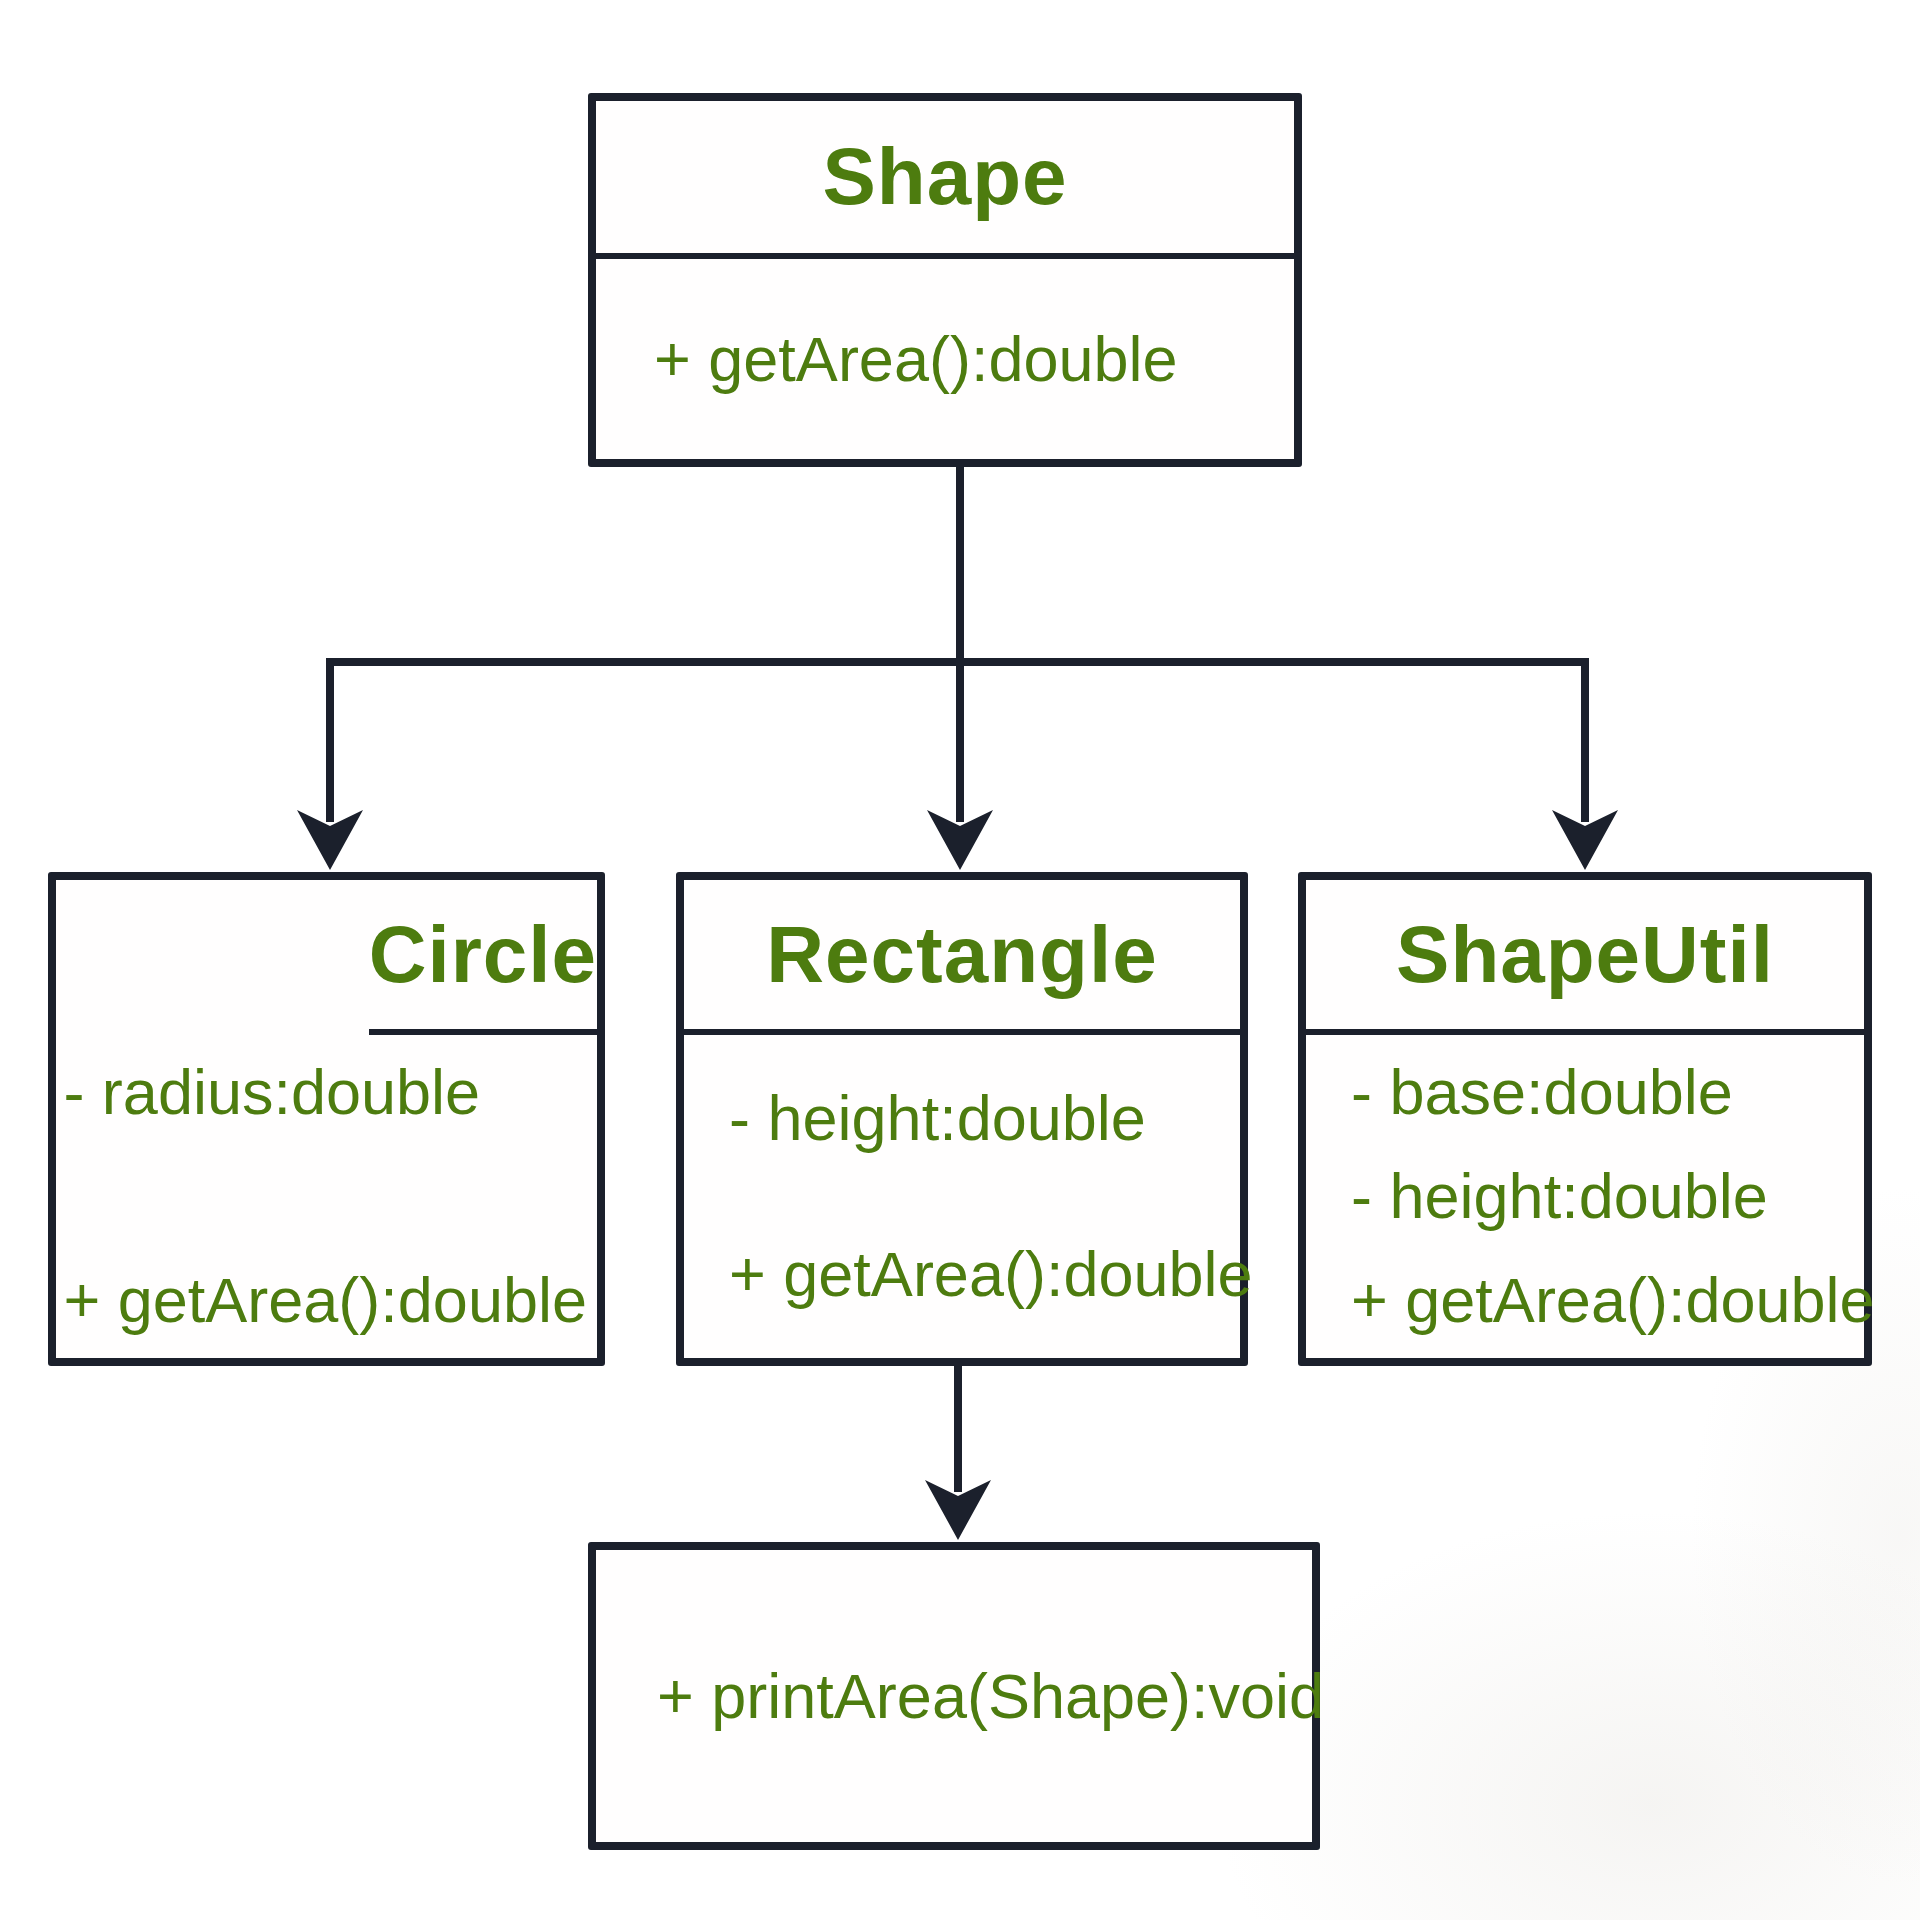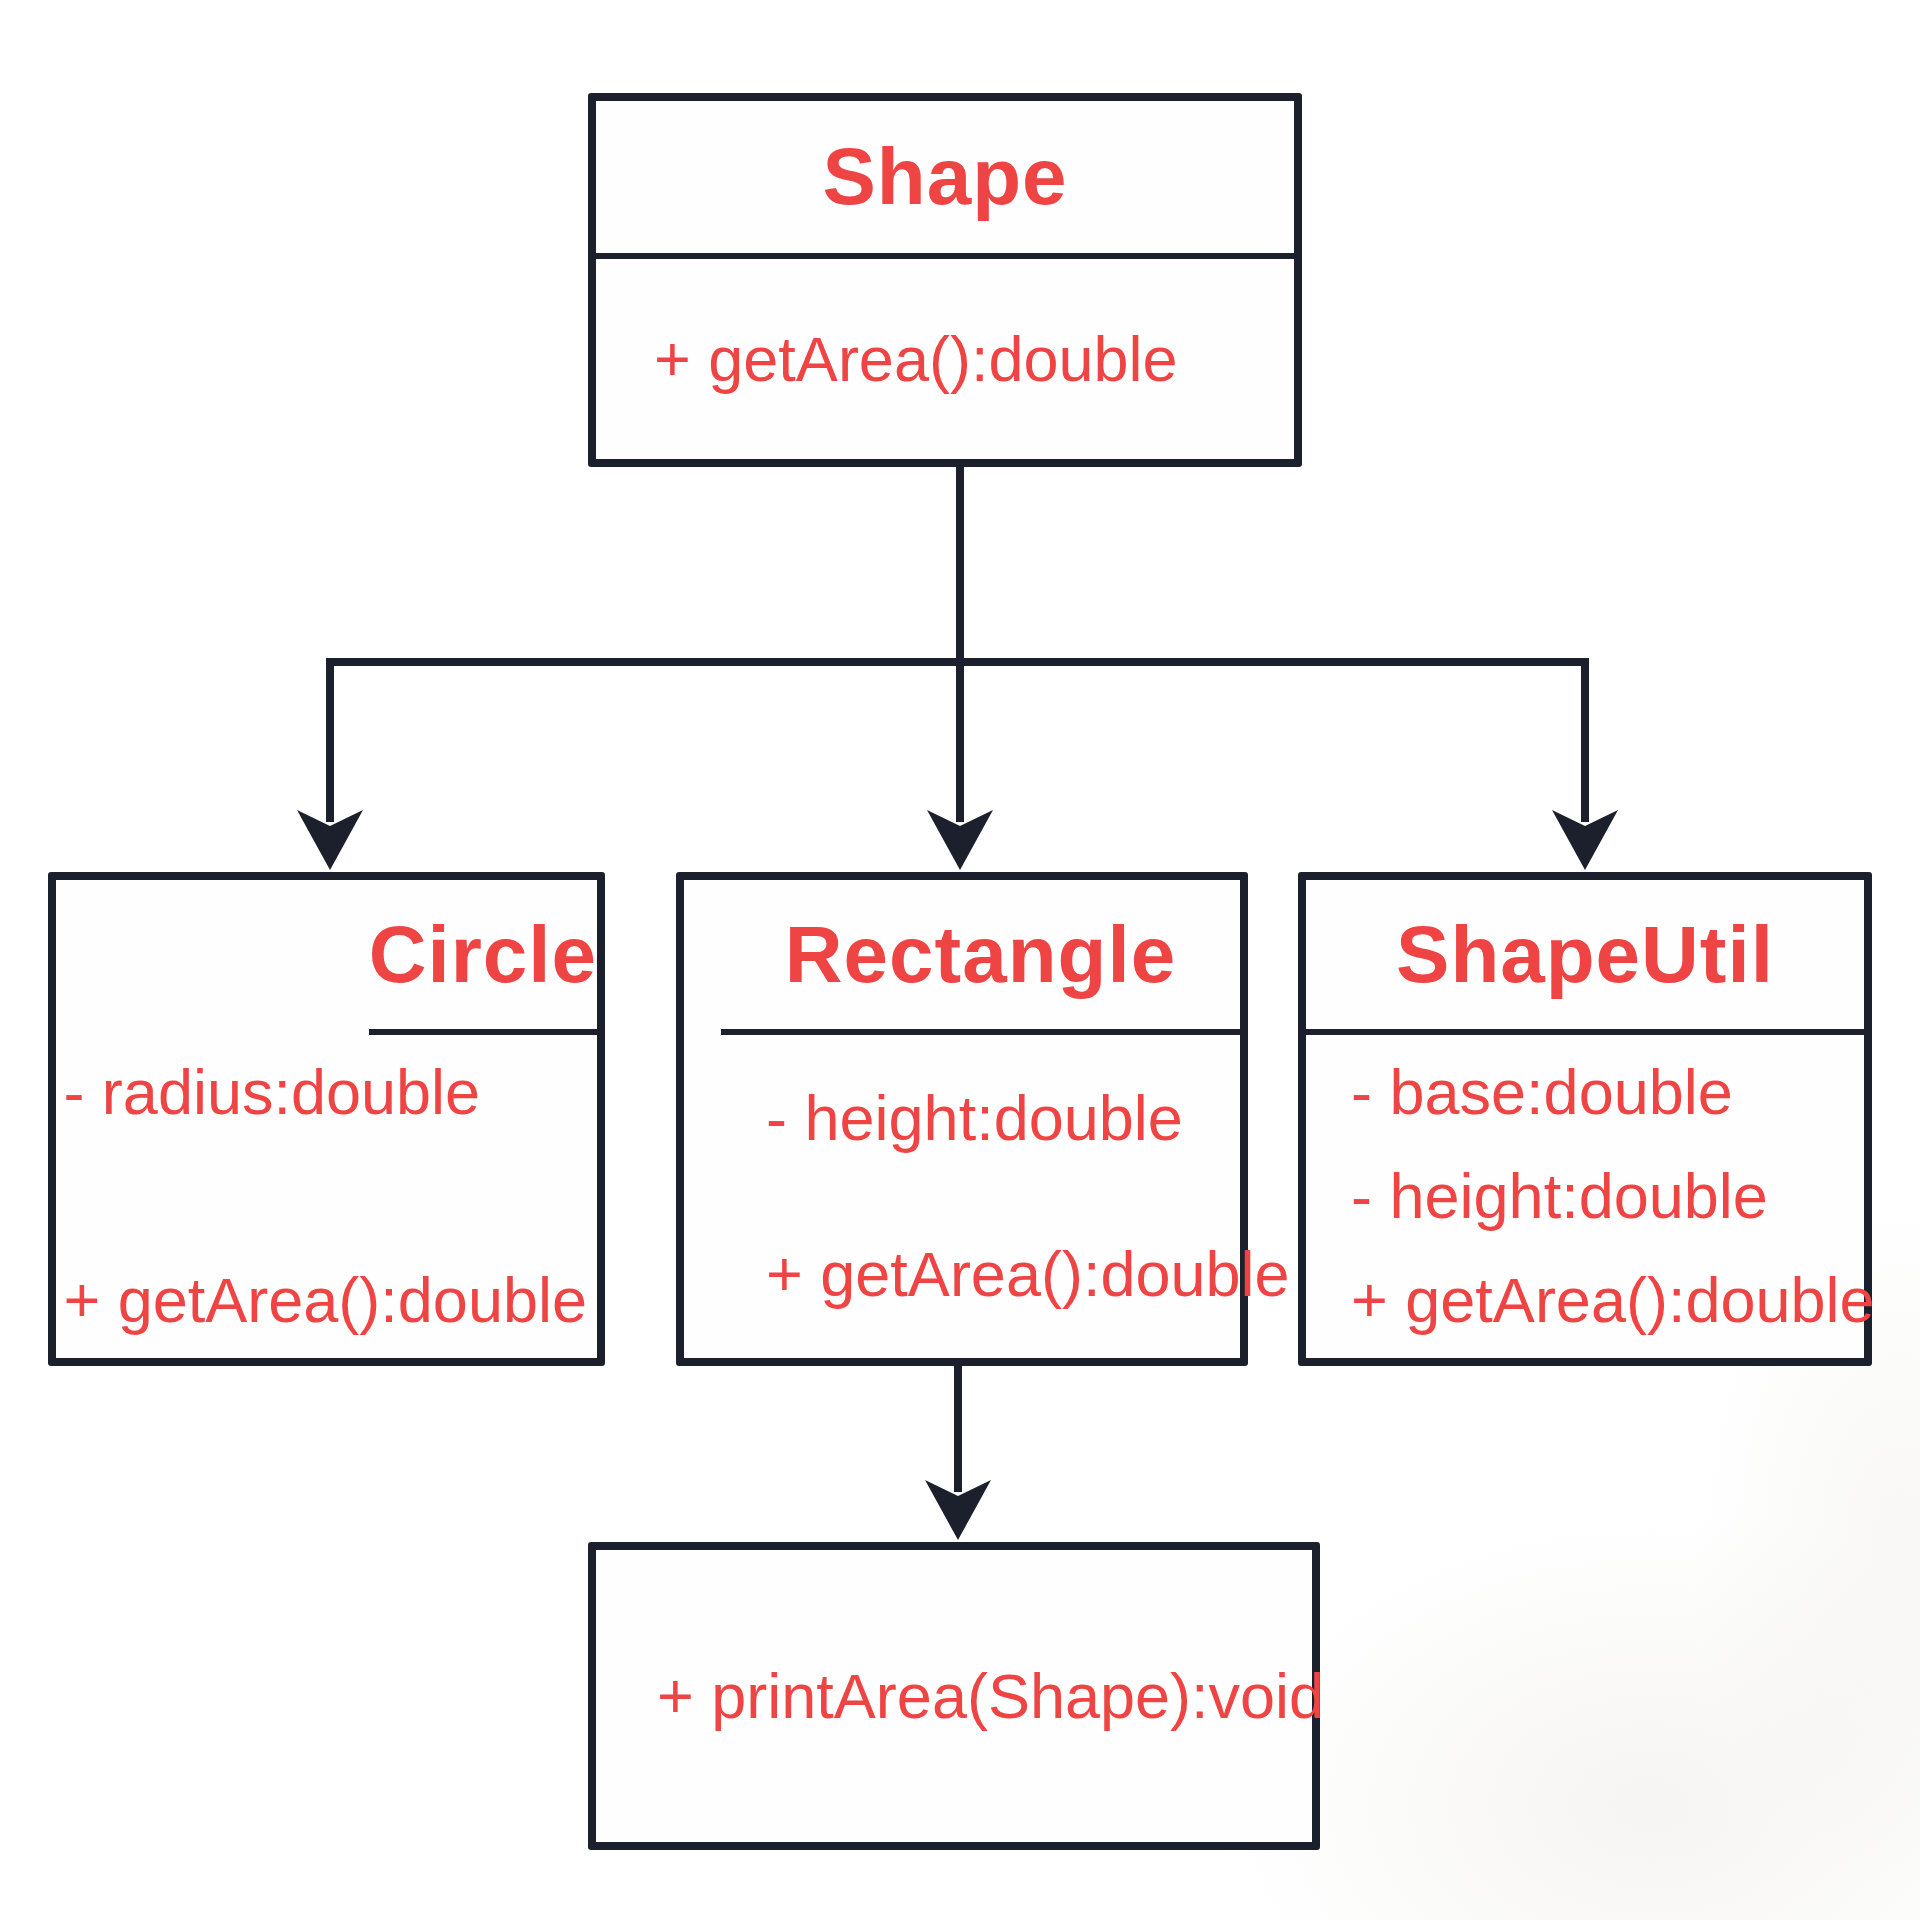--- a/index.html
+++ b/index.html
@@ -6,21 +6,21 @@
     margin: 0;
     padding: 0;
     background: #ffffff;
   }
   .canvas {
     position: relative;
     width: 1920px;
     height: 1920px;
     background: #ffffff;
     font-family: "Liberation Sans", "DejaVu Sans", sans-serif;
-    color: #ef4444;
+    color: #4d7c0f;
     overflow: hidden;
   }
   
   .bg-tint {
     position: absolute;
     inset: 0;
     background:
       radial-gradient(620px 420px at 86% 94%, rgba(210,206,198,0.22), rgba(210,206,198,0) 70%),
       radial-gradient(300px 500px at 99% 80%, rgba(215,212,205,0.18), rgba(215,212,205,0) 70%);
     pointer-events: none;
@@ -67,21 +67,21 @@
     font-size: 63px;
     line-height: 1;
     white-space: nowrap;
     padding-left: 45px;
   }
   .single .member-row { flex: 1; }
   #box-shape     { left: 588px;  top: 93px;   width: 714px; height: 374px; }
   #box-shape     .class-title { height: 158px; }
   #box-shape     .member-row  { padding-left: 58px; }
   #box-circle    { left: 48px;   top: 872px;  width: 557px; height: 494px; align-items: flex-end; }
-  #box-rectangle { left: 676px;  top: 872px;  width: 572px; height: 494px; padding-left: 37px; }
+  #box-rectangle { left: 676px;  top: 872px;  width: 572px; height: 494px; }
   #box-triangle  { left: 1298px; top: 872px;  width: 574px; height: 494px; }
   #box-circle .class-title,
   #box-rectangle .class-title,
   #box-triangle .class-title { height: 155px; }
   #box-shapeutil { left: 588px;  top: 1542px; width: 732px; height: 308px; }
   #box-shapeutil .class-title { height: 153px; }
   #box-shapeutil .member-row  { padding-left: 28px; margin-left: 33px; }
 </style>
 </head>
 <body>

